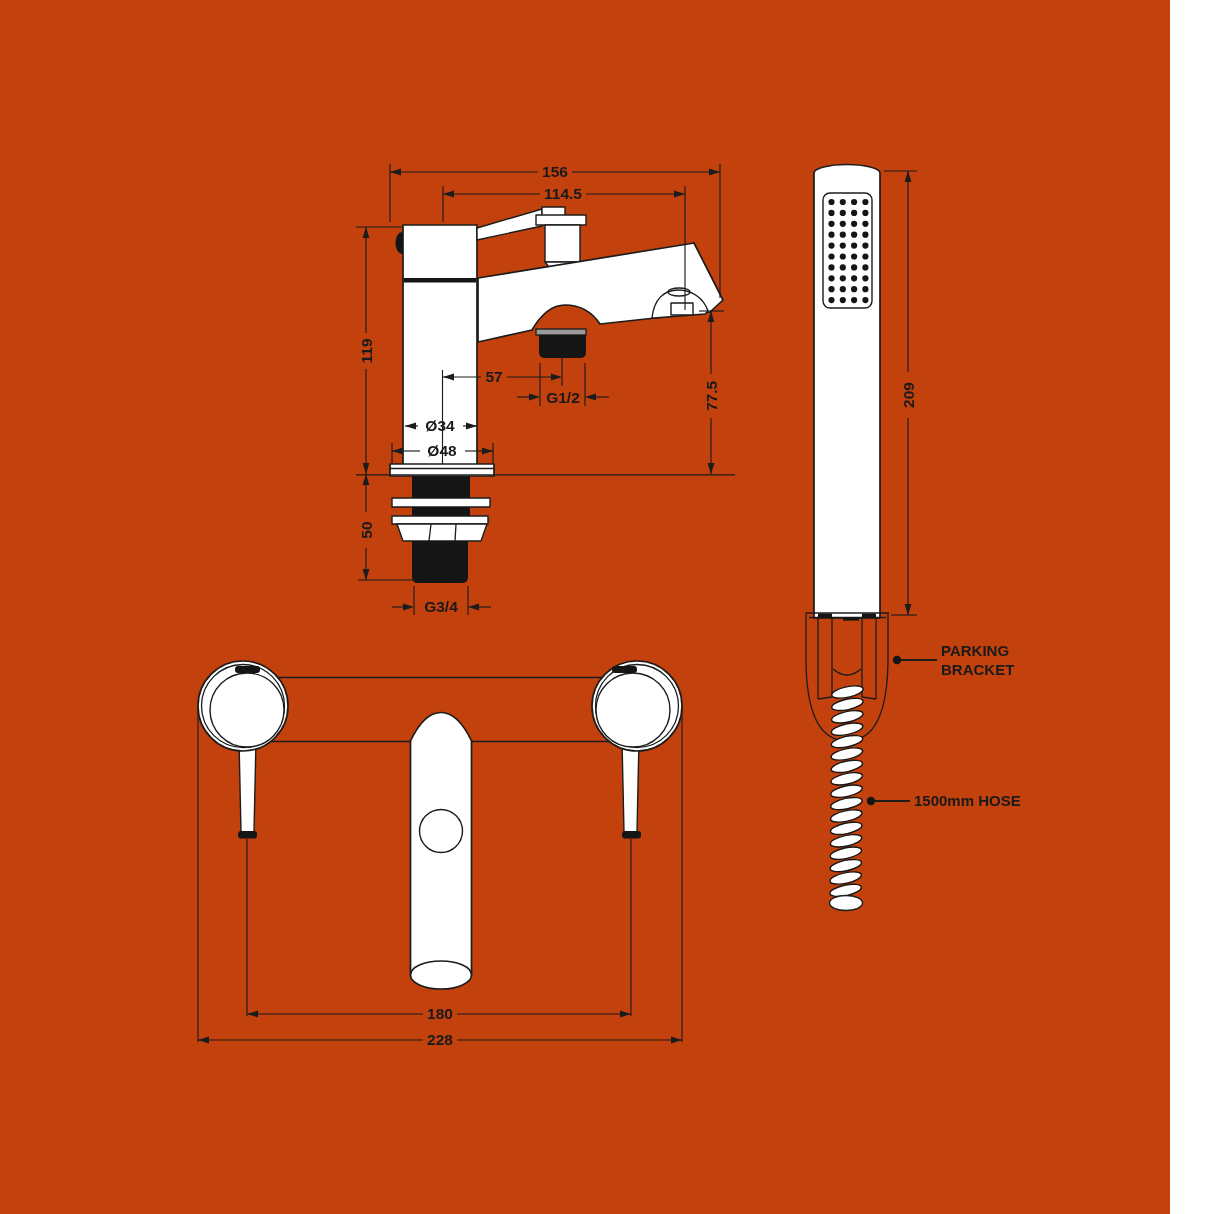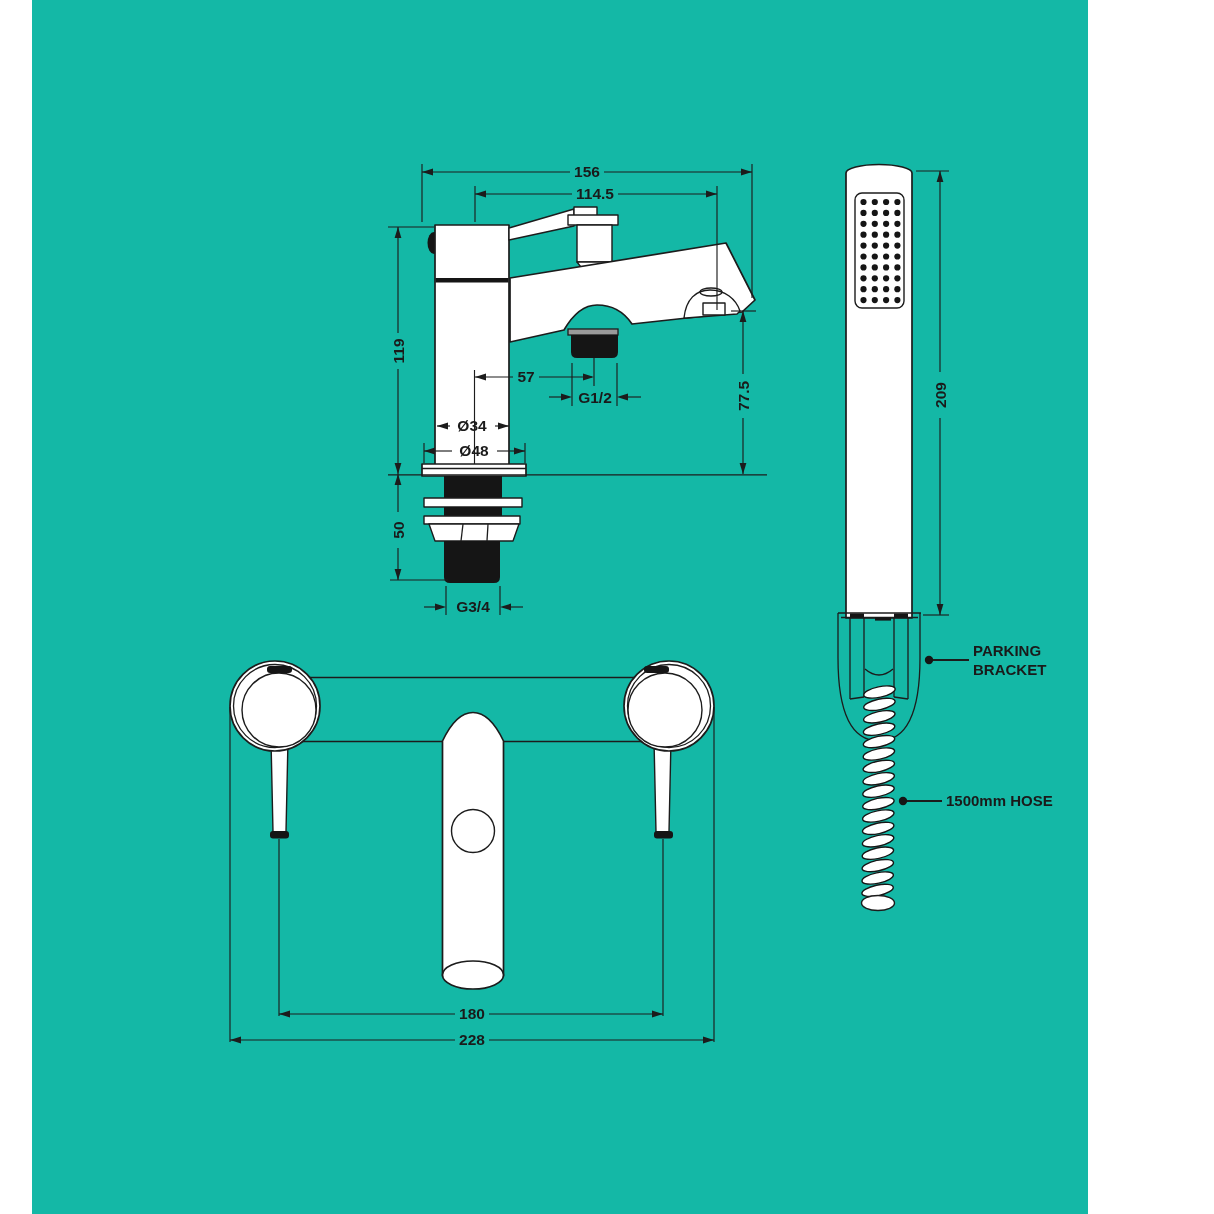--- a/index.html
+++ b/index.html
@@ -1,16 +1,16 @@
 <!DOCTYPE html>
 <html><head>
 <meta charset="utf-8">
 <style>
   html,body{margin:0;padding:0;background:#fff;}
-  .stage{position:relative;width:1056px;height:1214px;background:#14b8a6;overflow:hidden;margin-left:32px;}
+  .stage{position:relative;width:1170px;height:1214px;background:#c2410c;overflow:hidden;}
   svg{display:block;}
   .o  {fill:#fff;stroke:#1c1c1c;stroke-width:1.7;stroke-linejoin:round;}
   .o2 {fill:#fff;stroke:#1c1c1c;stroke-width:1.4;stroke-linejoin:round;}
   .t  {fill:none;stroke:#1c1c1c;stroke-width:1.3;}
   .d  {fill:none;stroke:#1c1c1c;stroke-width:1.15;}
   .blk{fill:#151515;stroke:none;}
   .gry{fill:#9a9a9a;stroke:none;}
   .arr{fill:#1c1c1c;stroke:none;}
   .dim-text{font:700 15.5px "Liberation Sans",sans-serif;fill:#1a1a1a;}
   .lbl-text{font:700 15px "Liberation Sans",sans-serif;fill:#1a1a1a;}

